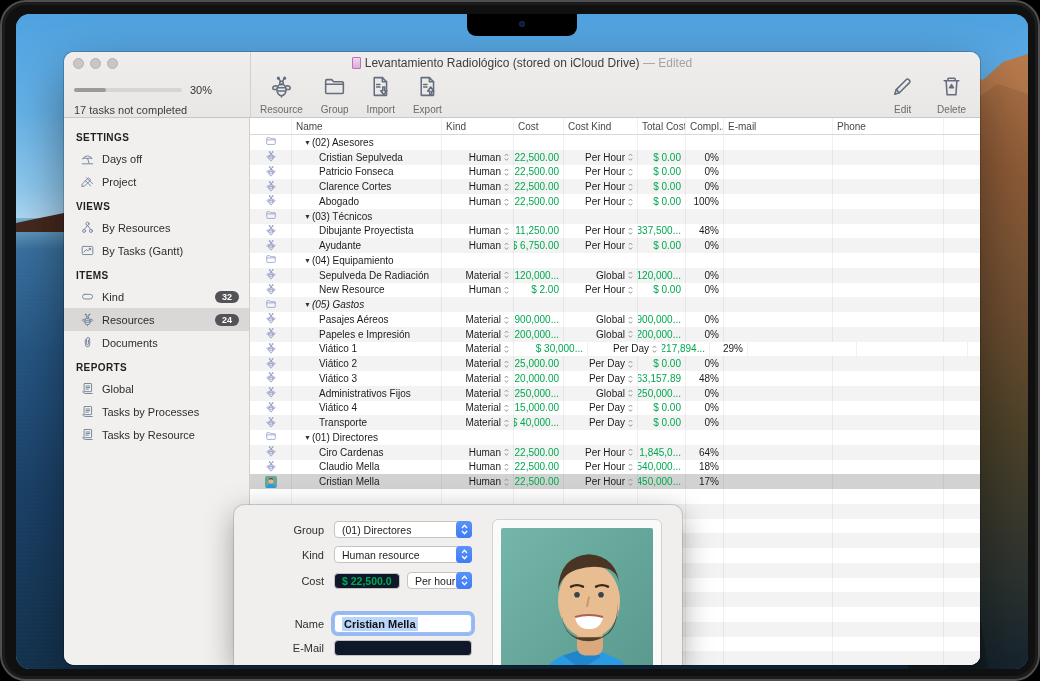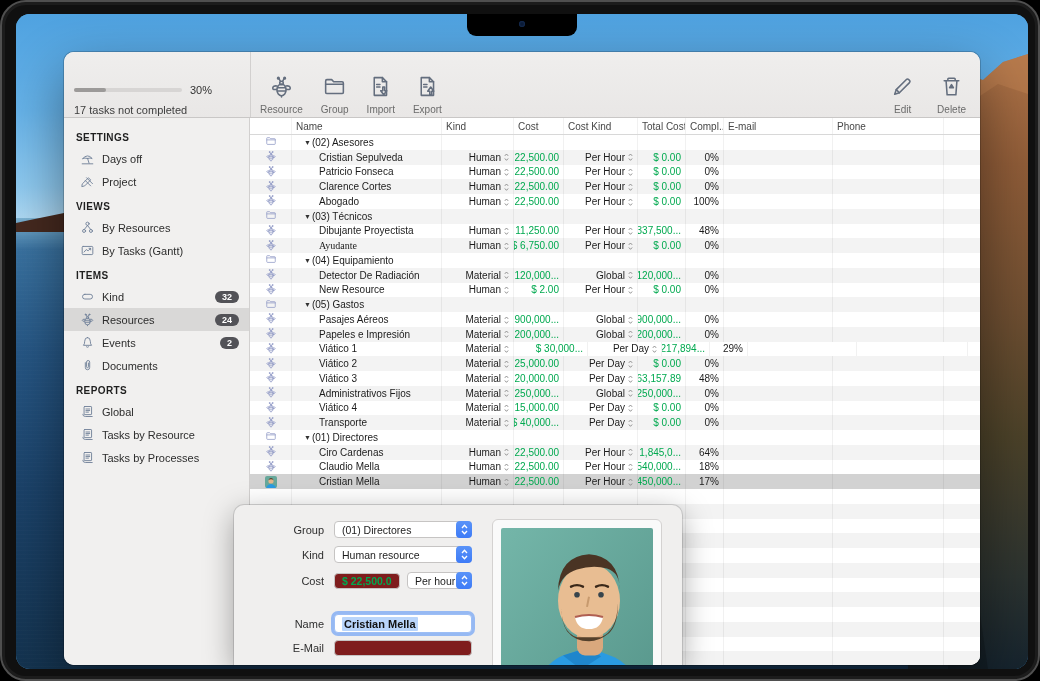--- a/index.html
+++ b/index.html
@@ -75,21 +75,21 @@
   .mini-avatar { width:12px; height:12px; border-radius:2px; overflow:hidden; }
 
   
   .panel { position:absolute; left:170px; top:453px; width:448px; height:160px; background:#f0efee;
            border-radius:10px 10px 0 0; box-shadow:0 8px 30px rgba(0,0,0,.35), 0 0 0 1px rgba(0,0,0,.12); }
   .frow { position:absolute; display:flex; align-items:center; }
   .flabel { width:88px; text-align:right; padding-right:10px; font-size:11px; color:#2e2e2e; }
   .select { height:17px; background:#fff; border:1px solid #c6c4c3; border-radius:4px; display:flex; align-items:center; font-size:10.5px; color:#1c1c1c; position:relative; padding-left:7px; }
   .select .cap { position:absolute; right:-1px; top:-1px; bottom:-1px; width:16px; background:linear-gradient(#5a93f8,#3d7bf7); border-radius:4px; display:flex; align-items:center; justify-content:center; }
   .select .cap svg { width:7px; height:11px; color:#fff; }
-  .field { height:16px; background:#7f1d1d; border:1px solid #c6c4c3; border-radius:4px; font-size:10.5px; display:flex; align-items:center; padding-left:7px; }
+  .field { height:16px; background:#0f172a; border:1px solid #c6c4c3; border-radius:4px; font-size:10.5px; display:flex; align-items:center; padding-left:7px; }
   .name-input { height:19px; background:#fff; border:1px solid #9dbef5; border-radius:4px; font-size:11px; font-weight:bold; color:#111;
                 display:flex; align-items:center; padding-left:7px; box-shadow:0 0 0 3px rgba(77,140,248,.55); }
   .name-input .seltxt { background:#b9d5fb; padding:1px 2px; border-radius:1px; }
   .photo-card { position:absolute; left:258px; top:14px; width:170px; height:200px; background:#fafafa; border:1px solid #d4d2d1; border-radius:6px; padding:8px; }
   .photo { width:100%; height:100%; border-radius:2px; overflow:hidden; }
 </style>
 </head>
 <body>
 
 <div class="laptop">
@@ -114,20 +114,28 @@
       <path d="M0 120 L30 78 L55 60 L75 66 L95 48 L120 40 L120 80 L90 70 L60 90 L30 110 L0 140 Z" fill="#c08251" opacity=".5"></path>
       <path d="M40 200 L70 320 L55 480 L80 655 L40 655 Z" fill="#000" opacity=".18"></path>
     </svg>
     <div class="notch">
         <div class="cam"></div>
       </div>
 
     <div class="window">
       <div class="chrome">
         <div class="vdiv"></div>
+        <div class="titlebar">
+          <div class="lights">
+            <span class="light"></span>
+            <span class="light"></span>
+            <span class="light"></span>
+          </div>
+          <div class="title"><span class="docicon"></span><span>Levantamiento Radiológico (stored on iCloud Drive)</span> <span class="edited">— Edited</span></div>
+        </div>
         <div class="progress-wrap">
           <span class="pbar"><span class="pfill" id="pfill" style="width: 30%;"></span></span><span class="ppct">30%</span>
           <div class="pnote">17 tasks not completed</div>
         </div>
         <div class="tb-buttons" id="tbL">
             <div class="tbtn">
               <span><svg viewBox="0 0 24 24" fill="none" stroke="currentColor" stroke-width="1.5" stroke-linecap="round" stroke-linejoin="round">
                   <path d="M9.5 4.5 L11 7 M14.5 4.5 L13 7"></path>
                   <circle cx="9" cy="4" r=".8"></circle>
                   <circle cx="15" cy="4" r=".8"></circle>
@@ -236,56 +244,48 @@
                   <ellipse cx="12" cy="15.2" rx="4.4" ry="5.6"></ellipse>
                   <path d="M8.2 13.2 H15.8 M8.2 16.4 H15.8"></path>
                   <path d="M7.6 11.5 Q3.8 11 3.6 13.4 Q3.5 15.6 7.4 14.6 M16.4 11.5 Q20.2 11 20.4 13.4 Q20.5 15.6 16.6 14.6"></path>
                   <path d="M12 20.8 V22"></path>
                 </svg></span>
               <span>Resources</span>
               <span class="s-badge">24</span>
             </div>
             <div class="s-item">
               <span><svg viewBox="0 0 24 24" fill="none" stroke="currentColor" stroke-width="1.5" stroke-linecap="round" stroke-linejoin="round" width="15" height="15" style="vertical-align: middle; margin-right: 7px; color: rgb(115, 131, 155);">
-                  <path d="M12 4 Q7.5 4 7.5 10 Q7.5 14.8 5.5 16.5 H18.5 Q16.5 14.8 16.5 10 Q16.5 4 12 4 Z"></path>
-                  <path d="M10.3 19 Q12 20.6 13.7 19"></path>
-                </svg></span>
-              <span>Events</span>
-              <span class="s-badge">2</span>
-            </div>
-            <div class="s-item">
-              <span><svg viewBox="0 0 24 24" fill="none" stroke="currentColor" stroke-width="1.5" stroke-linecap="round" stroke-linejoin="round" width="15" height="15" style="vertical-align: middle; margin-right: 7px; color: rgb(115, 131, 155);">
                   <path d="M8.5 7.5 V15 Q8.5 18.8 12 18.8 Q15.5 18.8 15.5 15 V6.5 Q15.5 4 13 4 Q10.5 4 10.5 6.5 V14 Q10.5 15.6 12 15.6 Q13.5 15.6 13.5 14 V8"></path>
                 </svg></span>
               <span>Documents</span>
             </div>
             <div class="sec-title">REPORTS</div>
             <div class="s-item">
               <span><svg viewBox="0 0 24 24" fill="none" stroke="currentColor" stroke-width="1.5" stroke-linecap="round" stroke-linejoin="round" width="15" height="15" style="vertical-align: middle; margin-right: 7px; color: rgb(115, 131, 155);">
                   <rect x="6.5" y="4" width="12" height="13" rx="1"></rect>
                   <path d="M9.5 8 H15.5 M9.5 10.5 H15.5 M9.5 13 H13.5"></path>
                   <path d="M4.5 16.5 Q4.5 20 8.5 20 H19.5"></path>
                 </svg></span>
               <span>Global</span>
             </div>
             <div class="s-item">
               <span><svg viewBox="0 0 24 24" fill="none" stroke="currentColor" stroke-width="1.5" stroke-linecap="round" stroke-linejoin="round" width="15" height="15" style="vertical-align: middle; margin-right: 7px; color: rgb(115, 131, 155);">
                   <rect x="6.5" y="4" width="12" height="13" rx="1"></rect>
                   <path d="M9.5 8 H15.5 M9.5 10.5 H15.5 M9.5 13 H13.5"></path>
                   <path d="M4.5 16.5 Q4.5 20 8.5 20 H19.5"></path>
                 </svg></span>
-              <span>Tasks by Resource</span>
+              <span>Tasks by Processes</span>
             </div>
             <div class="s-item">
               <span><svg viewBox="0 0 24 24" fill="none" stroke="currentColor" stroke-width="1.5" stroke-linecap="round" stroke-linejoin="round" width="15" height="15" style="vertical-align: middle; margin-right: 7px; color: rgb(115, 131, 155);">
                   <rect x="6.5" y="4" width="12" height="13" rx="1"></rect>
                   <path d="M9.5 8 H15.5 M9.5 10.5 H15.5 M9.5 13 H13.5"></path>
                   <path d="M4.5 16.5 Q4.5 20 8.5 20 H19.5"></path>
                 </svg></span>
-              <span>Tasks by Processes</span>
+              <span>Tasks by Resource</span>
             </div>
           </aside>
         <main class="table" id="table">
             <div class="trow head">
               <div class="tc" style="width: 42px;"></div>
               <div class="tc" style="width: 150px;">Name</div>
               <div class="tc" style="width: 72px;">Kind</div>
               <div class="tc" style="width: 50px;">Cost</div>
               <div class="tc" style="width: 74px;">Cost Kind</div>
               <div class="tc" style="width: 48px;">Total Cost</div>
@@ -525,21 +525,21 @@
                     <path d="M9.5 4.5 L11 7 M14.5 4.5 L13 7"></path>
                     <circle cx="9" cy="4" r=".8"></circle>
                     <circle cx="15" cy="4" r=".8"></circle>
                     <circle cx="12" cy="8.6" r="1.7"></circle>
                     <ellipse cx="12" cy="15.2" rx="4.4" ry="5.6"></ellipse>
                     <path d="M8.2 13.2 H15.8 M8.2 16.4 H15.8"></path>
                     <path d="M7.6 11.5 Q3.8 11 3.6 13.4 Q3.5 15.6 7.4 14.6 M16.4 11.5 Q20.2 11 20.4 13.4 Q20.5 15.6 16.6 14.6"></path>
                     <path d="M12 20.8 V22"></path>
                   </svg></span>
               </div>
-              <div class="tc" style="width: 150px; padding-left: 27px; font-family: Liberation Serif, serif;">
+              <div class="tc" style="width: 150px; padding-left: 27px;">
                 <span>Ayudante</span>
               </div>
               <div class="tc r" style="width: 72px;">
                 <span>Human</span>
                 <span class="step"><svg viewBox="0 0 6 10" fill="none" stroke="#8f8f8f" stroke-width="1.2">
                     <path d="M1 3.4 L3 1.2 L5 3.4"></path>
                     <path d="M1 6.6 L3 8.8 L5 6.6"></path>
                   </svg></span>
               </div>
               <div class="tc r green" style="width: 50px;">$ 6,750.00</div>
@@ -583,21 +583,21 @@
                     <circle cx="9" cy="4" r=".8"></circle>
                     <circle cx="15" cy="4" r=".8"></circle>
                     <circle cx="12" cy="8.6" r="1.7"></circle>
                     <ellipse cx="12" cy="15.2" rx="4.4" ry="5.6"></ellipse>
                     <path d="M8.2 13.2 H15.8 M8.2 16.4 H15.8"></path>
                     <path d="M7.6 11.5 Q3.8 11 3.6 13.4 Q3.5 15.6 7.4 14.6 M16.4 11.5 Q20.2 11 20.4 13.4 Q20.5 15.6 16.6 14.6"></path>
                     <path d="M12 20.8 V22"></path>
                   </svg></span>
               </div>
               <div class="tc" style="width: 150px; padding-left: 27px;">
-                <span>Detector De Radiación</span>
+                <span>Sepulveda De Radiación</span>
               </div>
               <div class="tc r" style="width: 72px;">
                 <span>Material</span>
                 <span class="step"><svg viewBox="0 0 6 10" fill="none" stroke="#8f8f8f" stroke-width="1.2">
                     <path d="M1 3.4 L3 1.2 L5 3.4"></path>
                     <path d="M1 6.6 L3 8.8 L5 6.6"></path>
                   </svg></span>
               </div>
               <div class="tc r green" style="width: 50px;">$ 120,000...</div>
               <div class="tc r" style="width: 74px;">
@@ -650,21 +650,21 @@
               <div class="tc" style="width: 111px;"></div>
               <div class="tc last"></div>
             </div>
             <div class="trow stripe">
               <div class="tc ico-cell" style="width: 42px;">
                 <span><svg viewBox="0 0 24 24" fill="none" stroke="currentColor" stroke-width="1.5" stroke-linecap="round" stroke-linejoin="round">
                     <path d="M3.5 8 V6.6 Q3.5 5.4 4.7 5.4 H9.3 L11.2 7.4 H19.3 Q20.5 7.4 20.5 8.6 V17.4 Q20.5 18.8 19.1 18.8 H4.9 Q3.5 18.8 3.5 17.4 Z"></path>
                     <path d="M3.5 9.8 H20.5"></path>
                   </svg></span>
               </div>
-              <div class="tc" style="width: 150px; padding-left: 12px;">
+              <div class="tc" style="width: 150px; padding-left: 12px; font-style: italic;">
                 <span class="disc">▼</span>
                 <span>(05) Gastos</span>
               </div>
               <div class="tc" style="width: 72px;"></div>
               <div class="tc" style="width: 50px;"></div>
               <div class="tc" style="width: 74px;"></div>
               <div class="tc" style="width: 48px;"></div>
               <div class="tc" style="width: 38px;"></div>
               <div class="tc" style="width: 109px;"></div>
               <div class="tc" style="width: 111px;"></div>

